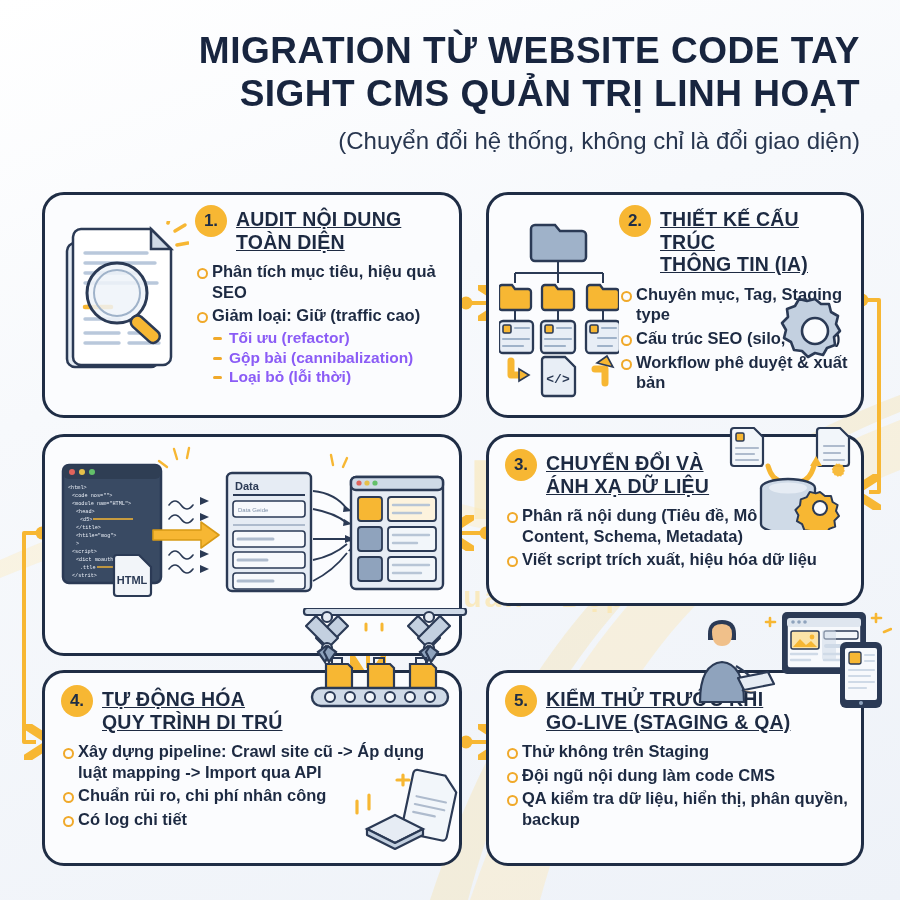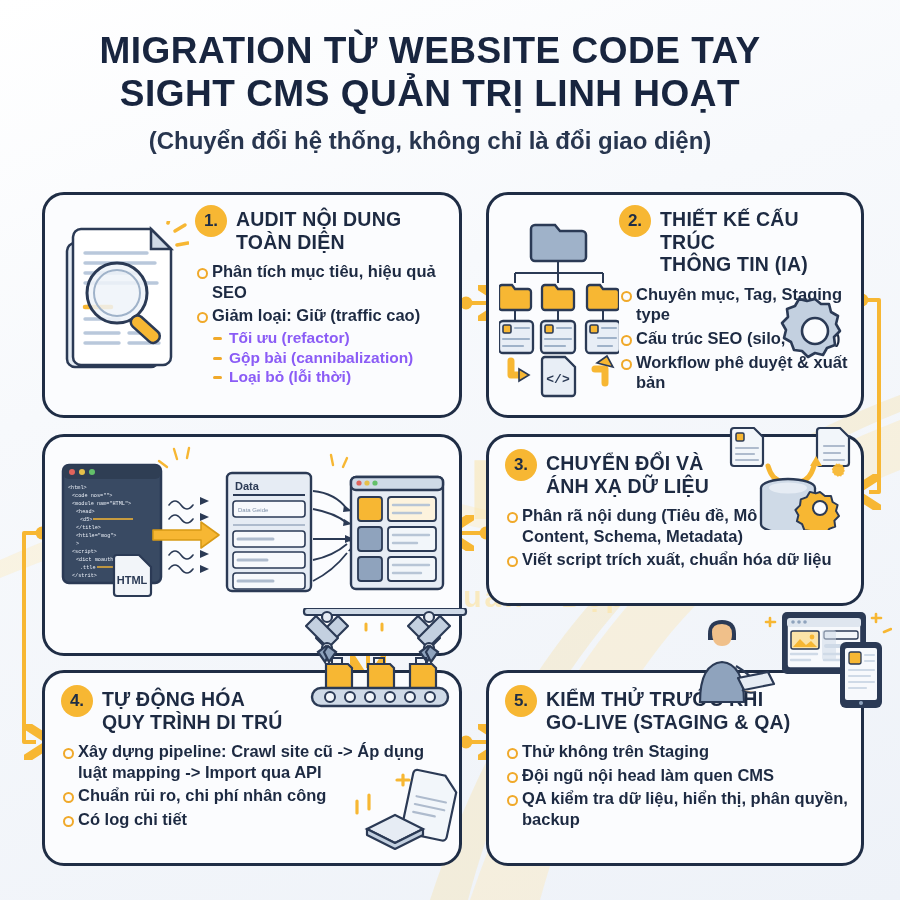--- a/index.html
+++ b/index.html
@@ -19,33 +19,33 @@
     text-align: center;
     color: #fbe6ad;
     font-weight: 700;
     user-select: none;
     white-space: nowrap;
   }
   .wm-big   { top: 440px; font-size: 86px; letter-spacing: 4px; opacity: .55; }
   .wm-small { top: 580px; font-size: 30px; letter-spacing: 3px; opacity: .75; }
 
   
-  .title-wrap { position: absolute; top: 30px; left: 0; width: 860px; text-align: center; z-index: 5; }
+  .title-wrap { position: absolute; top: 30px; left: 0; width: 860px; text-align: right; z-index: 5; }
   .title-line {
     color: #18253f;
     font-weight: 800;
     font-size: 37px;
     line-height: 1.15;
     letter-spacing: .5px;
   }
   .subtitle {
     margin-top: 12px;
     color: #28364f;
     font-size: 24px;
-    font-weight: 700;
+    font-weight: 400;
   }
 
   
   .connect-svg { position: absolute; inset: 0; z-index: 2; pointer-events: none; }
 
   
   .card {
     position: absolute;
     background: #fbfcfe;
     border: 3px solid #1f2d45;
@@ -70,20 +70,21 @@
     font-size: 17px;
     display: flex; align-items: center; justify-content: center;
   }
   .card-title {
     color: #1d2a42;
     font-weight: 800;
     font-size: 19.5px;
     line-height: 1.16;
     letter-spacing: .2px;
     padding-top: 3px;
+    text-decoration: underline;
   }
   .bullets { list-style: none; margin-top: 8px; }
   .bullets > li {
     position: relative;
     padding-left: 17px;
     color: #1d2a42;
     font-size: 16.5px;
     font-weight: 600;
     line-height: 1.25;
     margin-bottom: 3px;
@@ -400,21 +401,21 @@
   <div class="body">
     <div class="card-head">
       <div class="num-badge">3.</div>
       <div class="card-title">
         <div>CHUYỂN ĐỔI VÀ</div>
         <div>ÁNH XẠ DỮ LIỆU</div>
       </div>
     </div>
     <ul class="bullets">
       <li>Phân rã nội dung (Tiêu đề, Mô tả, Content, Schema, Metadata)</li>
-      <li>Viết script trích xuất, chuẩn hóa dữ liệu</li>
+      <li>Viết script trích xuất, hiệu hóa dữ liệu</li>
     </ul>
   </div>
 </div>
 
 <svg class="art" style="left:716px; top:420px;" width="150" height="110" viewBox="0 0 150 110" aria-hidden="true">
   <path d="M18 8 h20 l9 9 v26 a3 3 0 0 1 -3 3 H18 a3 3 0 0 1 -3 -3 V11 a3 3 0 0 1 3 -3 Z" fill="#f2f6fa" stroke="#2b3a55" stroke-width="2.2"></path>
   <rect x="20" y="13" width="8" height="8" rx="1.5" fill="#f7b733" stroke="#2b3a55" stroke-width="1.5"></rect>
   <g stroke="#aebbcd" stroke-width="2.2" stroke-linecap="round">
       <line x1="20" y1="28" x2="42" y2="28"></line>
       <line x1="20" y1="34" x2="38" y2="34"></line>
@@ -525,21 +526,21 @@
   <div class="body">
     <div class="card-head">
       <div class="num-badge">5.</div>
       <div class="card-title">
         <div>KIỂM THỬ TRƯỚC KHI</div>
         <div>GO-LIVE (STAGING &amp; QA)</div>
       </div>
     </div>
     <ul class="bullets">
       <li>Thử không trên Staging</li>
-      <li>Đội ngũ nội head làm quen CMS</li>
+      <li>Đội ngũ nội dung làm code CMS</li>
       <li>QA kiểm tra dữ liệu, hiển thị, phân quyền, backup</li>
     </ul>
   </div>
 </div>
 
 <svg class="art" style="left:686px; top:604px;" width="206" height="110" viewBox="0 0 206 110" aria-hidden="true">
   <path d="M22 30 q0 -14 14 -14 q14 0 14 14 v6 H22 Z" fill="#2b3a55"></path>
   <path d="M26 28 q0 -8 10 -8 q10 0 10 10 q0 12 -10 12 q-10 0 -10 -14 Z" fill="#f0c08a"></path>
   <path d="M14 98 q0 -38 22 -40 q22 2 22 40 Z" fill="#8fa3bd" stroke="#2b3a55" stroke-width="2.2"></path>
   <path d="M50 62 q14 8 20 18" fill="none" stroke="#2b3a55" stroke-width="2.2"></path>

